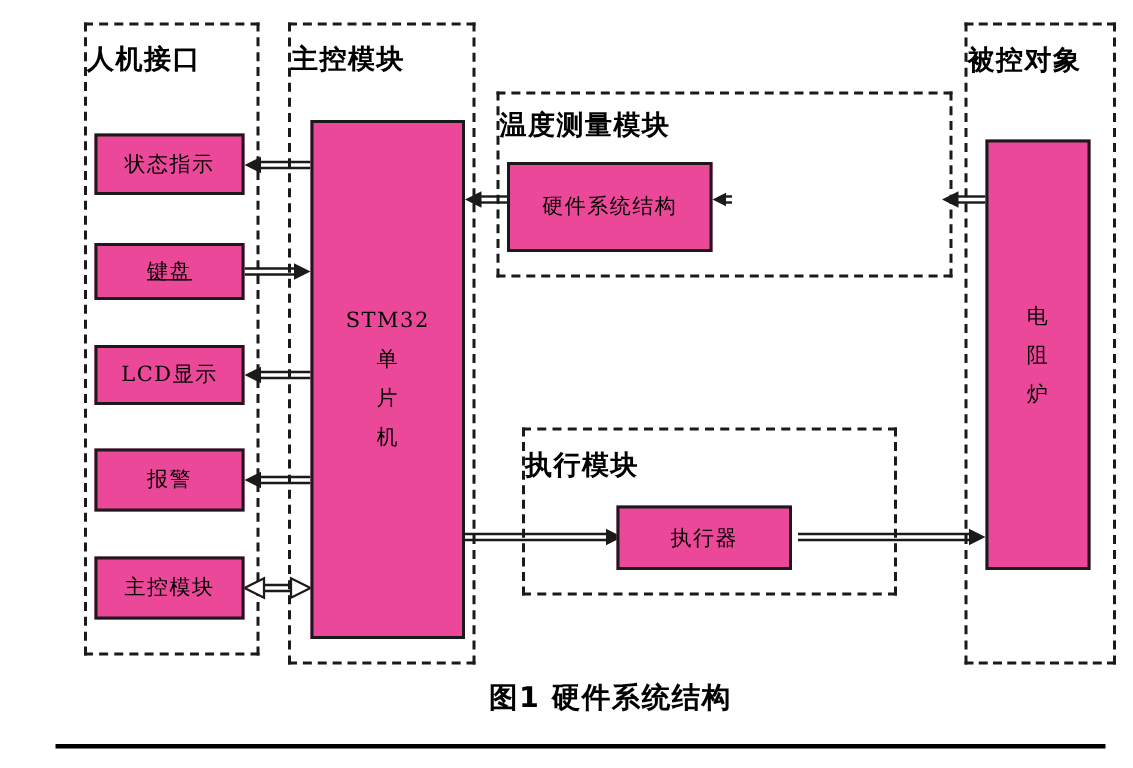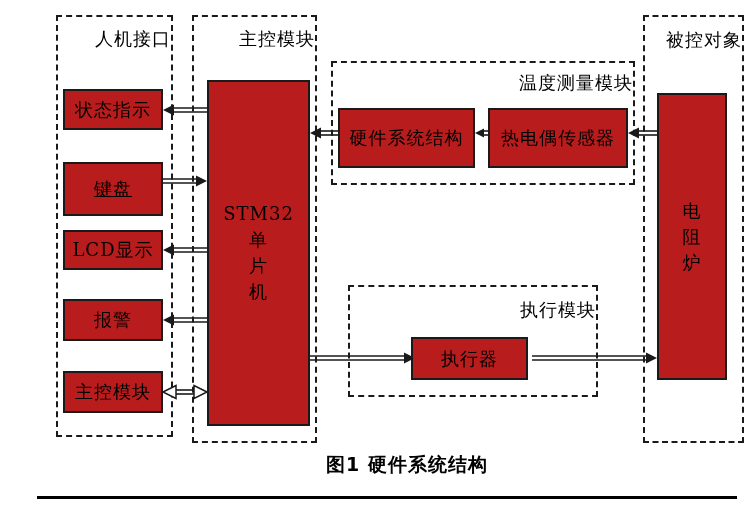--- a/index.html
+++ b/index.html
@@ -13,35 +13,36 @@
   }
   .group{
     position:absolute;
     border:2px dashed #1a1a1a;
     box-sizing:border-box;
     background:transparent;
   }
   .group-label{
     position:absolute;
     left:0;right:0;
-    text-align:right;
+    text-align:left;
     font-size:18px;
     letter-spacing:1px;
     white-space:nowrap;
+    font-weight:bold;
   }
   .block{
     position:absolute;
     border:2px solid #1a1a1a;
     box-sizing:border-box;
-    background:#b91c1c;
+    background:#ec4899;
     display:flex;
     align-items:center;
     justify-content:center;
     text-align:center;
-    font-size:18px;
+    font-size:14px;
     letter-spacing:1px;
     z-index:2;
   }
   .block .vstack{
     display:flex;
     flex-direction:column;
     align-items:center;
     line-height:26px;
   }
   #connector-layer{
@@ -88,21 +89,21 @@
   </div>
 
   <div class="group" style="left:643px;top:15px;width:101px;height:428px;">
     <div class="group-label" style="top:11px;">被控对象</div>
   </div>
 
   <div class="block" style="left:63px;top:89px;width:100px;height:41px;">
     <span>状态指示</span>
   </div>
 
-  <div class="block" style="left:63px;top:162px;width:100px;height:54px;text-decoration:underline;">
+  <div class="block" style="left:63px;top:162px;width:100px;height:38px;text-decoration:underline;">
     <span>键盘</span>
   </div>
 
   <div class="block" style="left:63px;top:230px;width:100px;height:40px;">
     <span>LCD显示</span>
   </div>
 
   <div class="block" style="left:63px;top:299px;width:100px;height:42px;">
     <span>报警</span>
   </div>
@@ -117,23 +118,20 @@
       <span>单</span>
       <span>片</span>
       <span>机</span>
     </div>
   </div>
 
   <div class="block" style="left:338px;top:108px;width:137px;height:60px;">
     <span>硬件系统结构</span>
   </div>
 
-  <div class="block" style="left:488px;top:108px;width:140px;height:60px;">
-    <span>热电偶传感器</span>
-  </div>
 
   <div class="block" style="left:411px;top:337px;width:117px;height:43px;">
     <span>执行器</span>
   </div>
 
   <div class="block" style="left:657px;top:93px;width:70px;height:287px;">
     <div class="vstack">
       <span>电</span>
       <span>阻</span>
       <span>炉</span>

